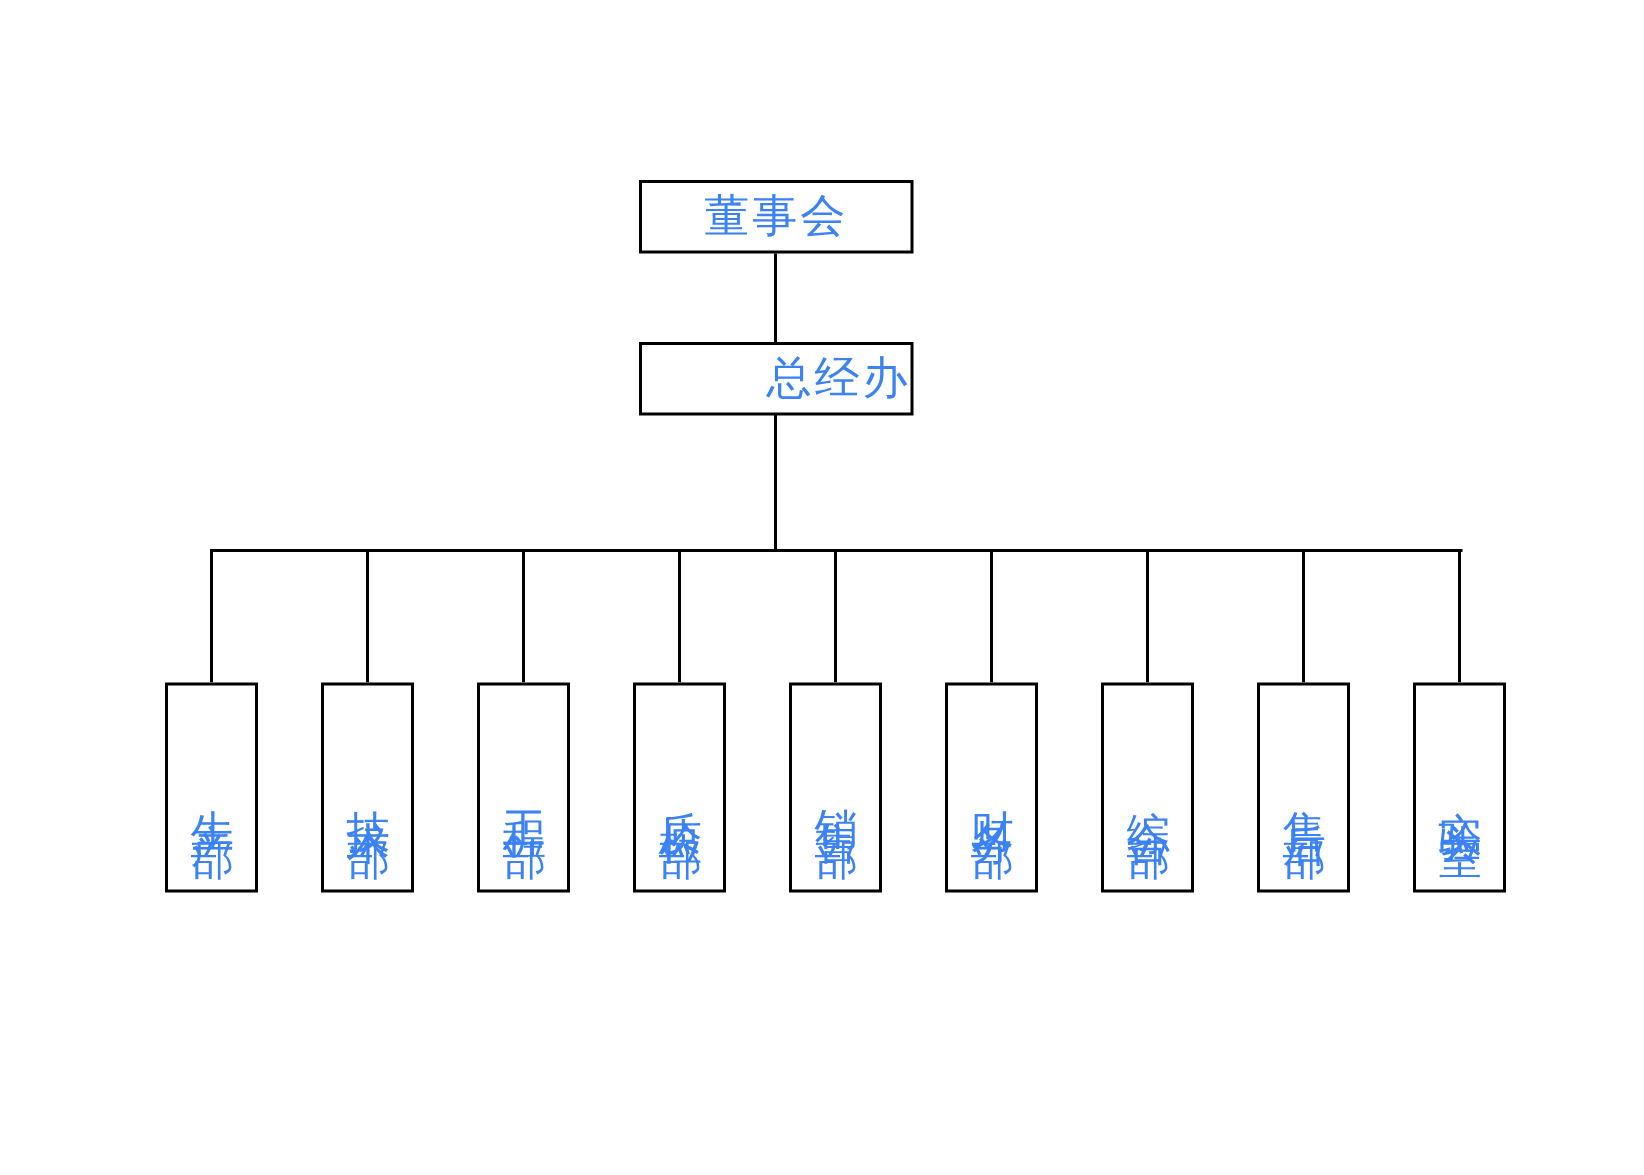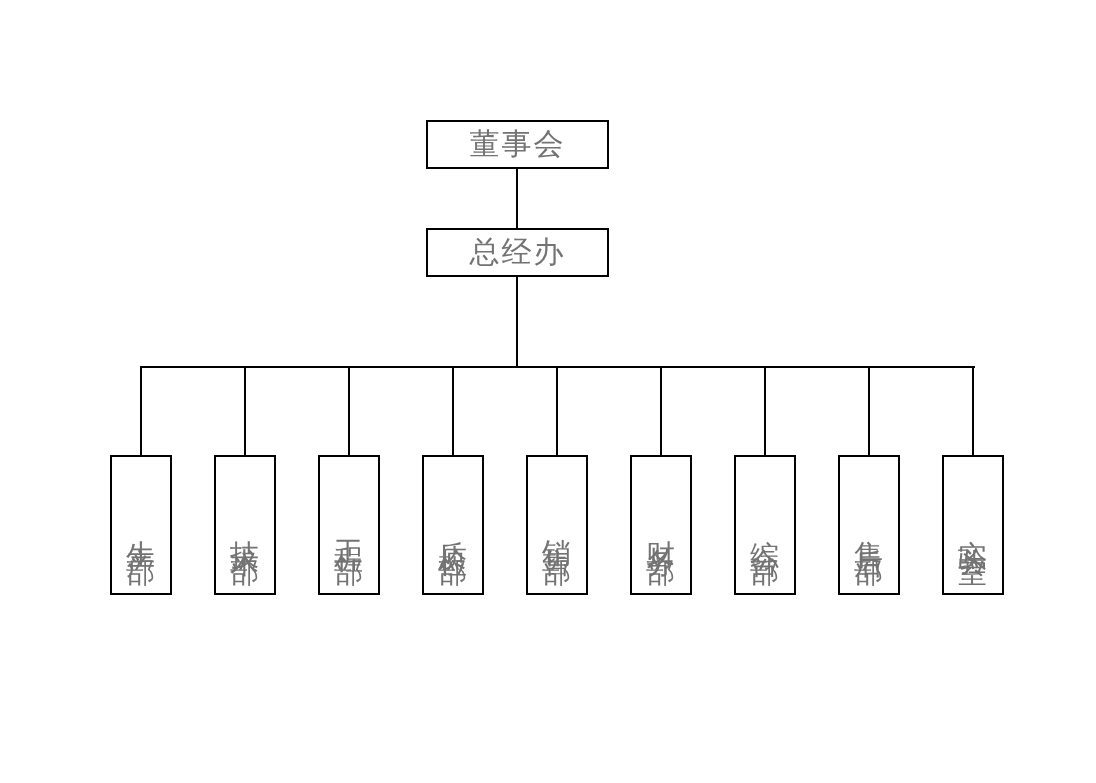--- a/index.html
+++ b/index.html
@@ -7,42 +7,42 @@
     padding: 0;
     background: #ffffff;
   }
   .page {
     position: relative;
     width: 1096px;
     height: 783px;
     background: #ffffff;
     font-family: "Liberation Serif", serif;
     overflow: hidden;
-    color: #737373;
+    color: #3b82f6;
   }
   .node {
     position: absolute;
     box-sizing: border-box;
     border: 2px solid #000000;
     background: #ffffff;
     display: flex;
     align-items: center;
     justify-content: center;
     text-align: center;
   }
   .node-wide {
     left: 426px;
     width: 183px;
     height: 49px;
     font-size: 30px;
     font-weight: 400;
     letter-spacing: 2px;
   }
   .node-board  { top: 120px; }
-  .node-office { top: 228px; }
+  .node-office { top: 228px; justify-content: flex-end; }
   .dept {
     top: 455px;
     width: 62px;
     height: 140px;
     font-size: 29px;
   }
   .vtext {
     writing-mode: vertical-rl;
     text-orientation: upright;
     letter-spacing: 8px;

